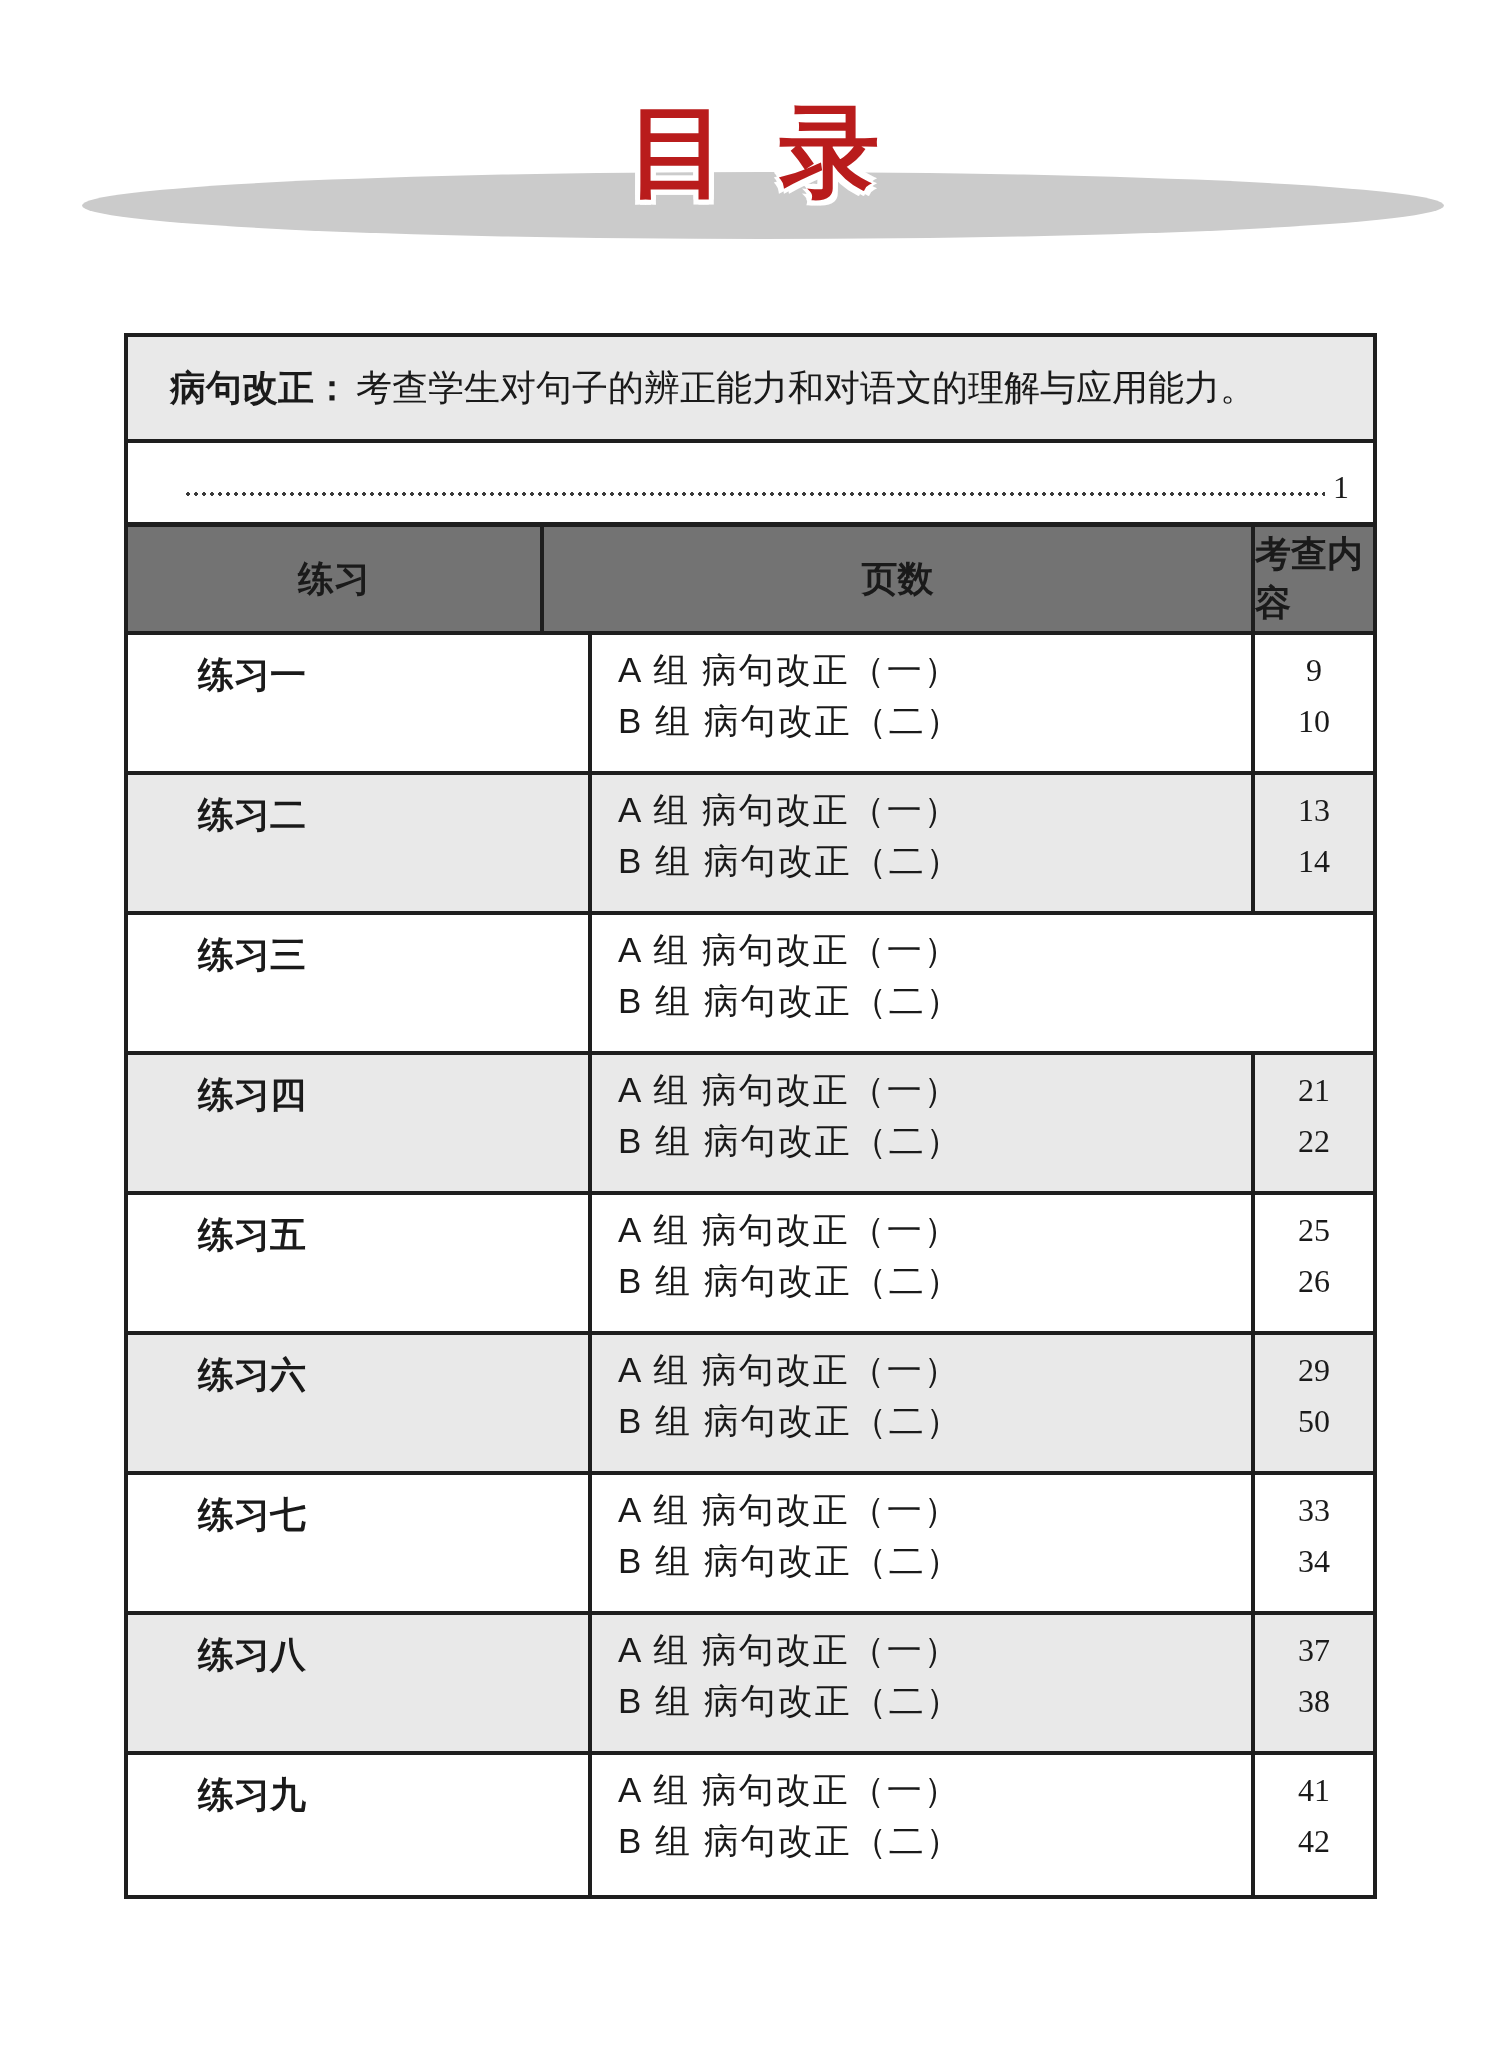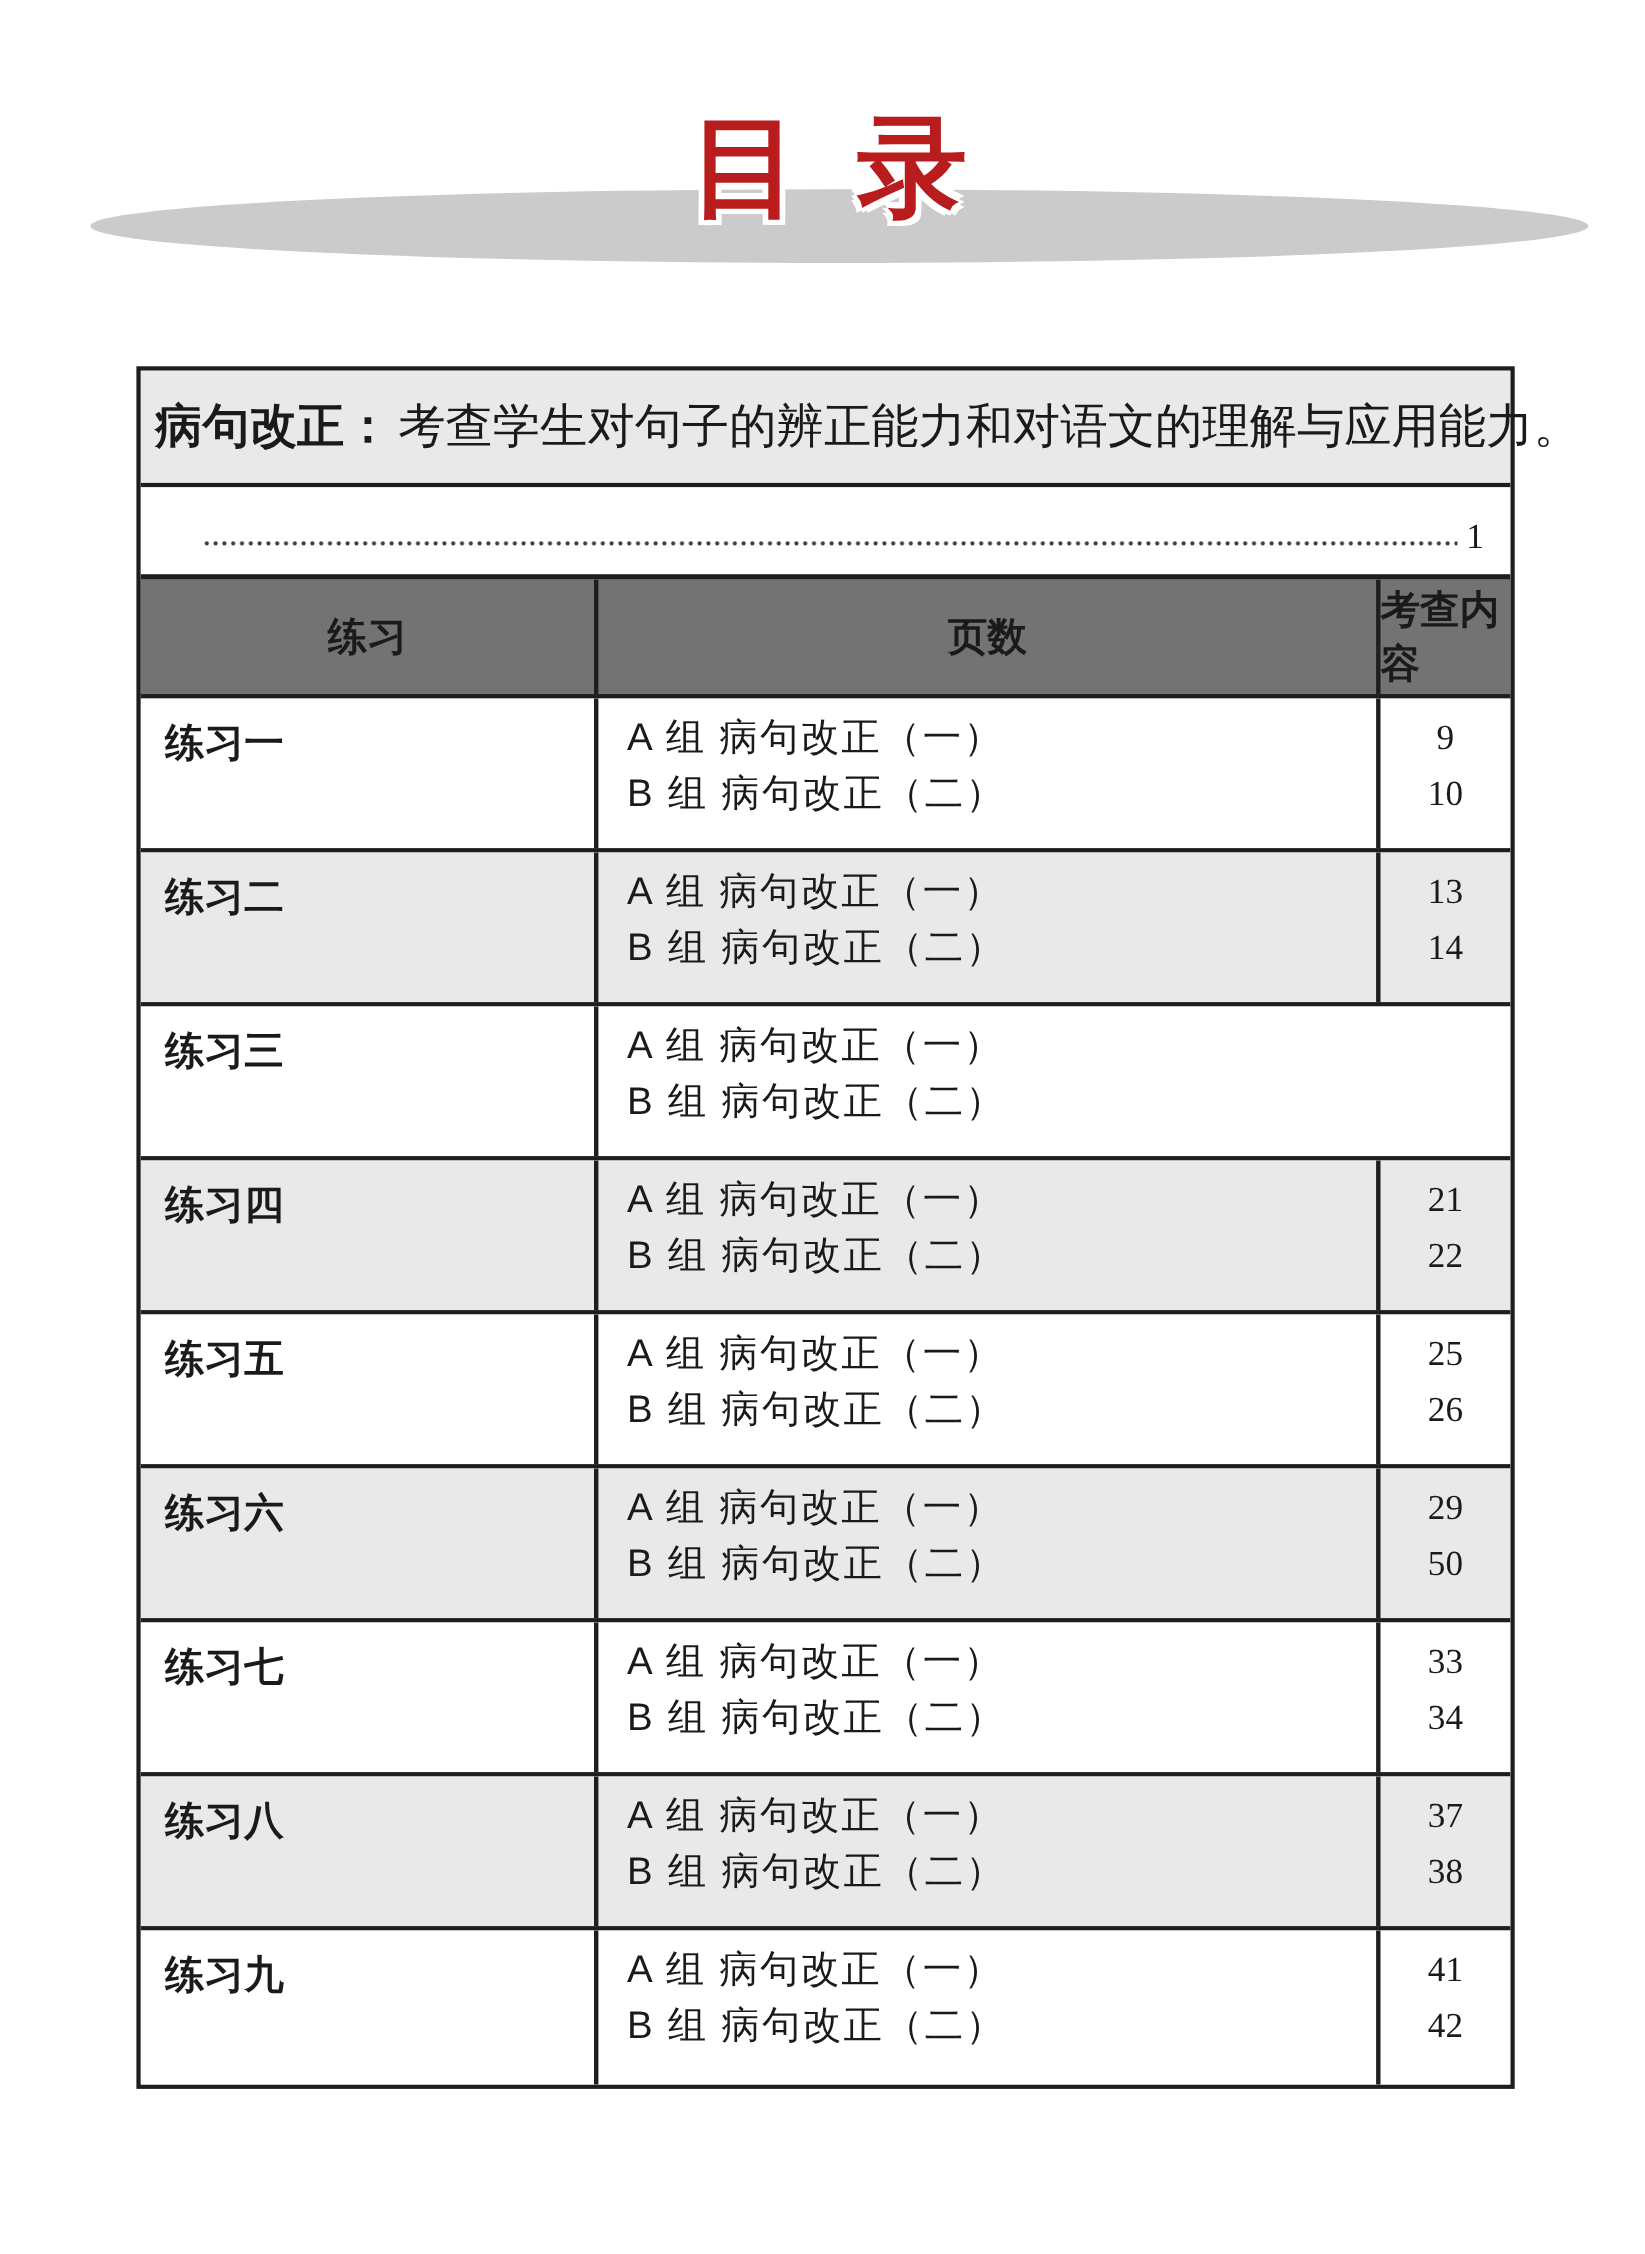--- a/index.html
+++ b/index.html
@@ -37,22 +37,22 @@
     width:1253px;
     border:4px solid #1e1e1e;
     background:#ffffff;
   }
 
   .intro-row {
     height:106px;
     background:#e9e9e9;
     border-bottom:4px solid #1e1e1e;
     display:flex; align-items:center;
-    padding:0 13px;
-    font-size:43px;
+    padding:0 42px;
+    font-size:36px;
     white-space:nowrap;
   }
   .intro-term { font-weight:bold; }
   .intro-desc { font-family:"Liberation Serif", serif; margin-left:6px; }
 
   .about-row {
     height:84px;
     background:#ffffff;
     border-bottom:5px solid #1e1e1e;
     display:flex; align-items:center;
@@ -79,21 +79,21 @@
   .header-row {
     height:108px;
     background:#737373;
     border-bottom:4px solid #1e1e1e;
   }
   .header-row .cell {
     display:flex; align-items:center; justify-content:center;
     font-size:36px; font-weight:bold;
   }
 
-  .data-row { height:140px; border-bottom:4px solid #1e1e1e; background:#ffffff; }
+  .data-row { height:140px; border-bottom:4px solid #1e1e1e; background:#ffffff;padding-left:48px; }
   .data-row:last-child { border-bottom:none; }
   .data-row.shaded { background:#e9e9e9; }
 
   .exercise-cell {
     padding:16px 0 0 22px;
     font-size:36px; font-weight:bold;
   }
   .lines-cell { padding:10px 0 0 26px; font-family:Liberation Sans, sans-serif; }
   .lines-cell .line {
     height:51px; display:flex; align-items:center;

